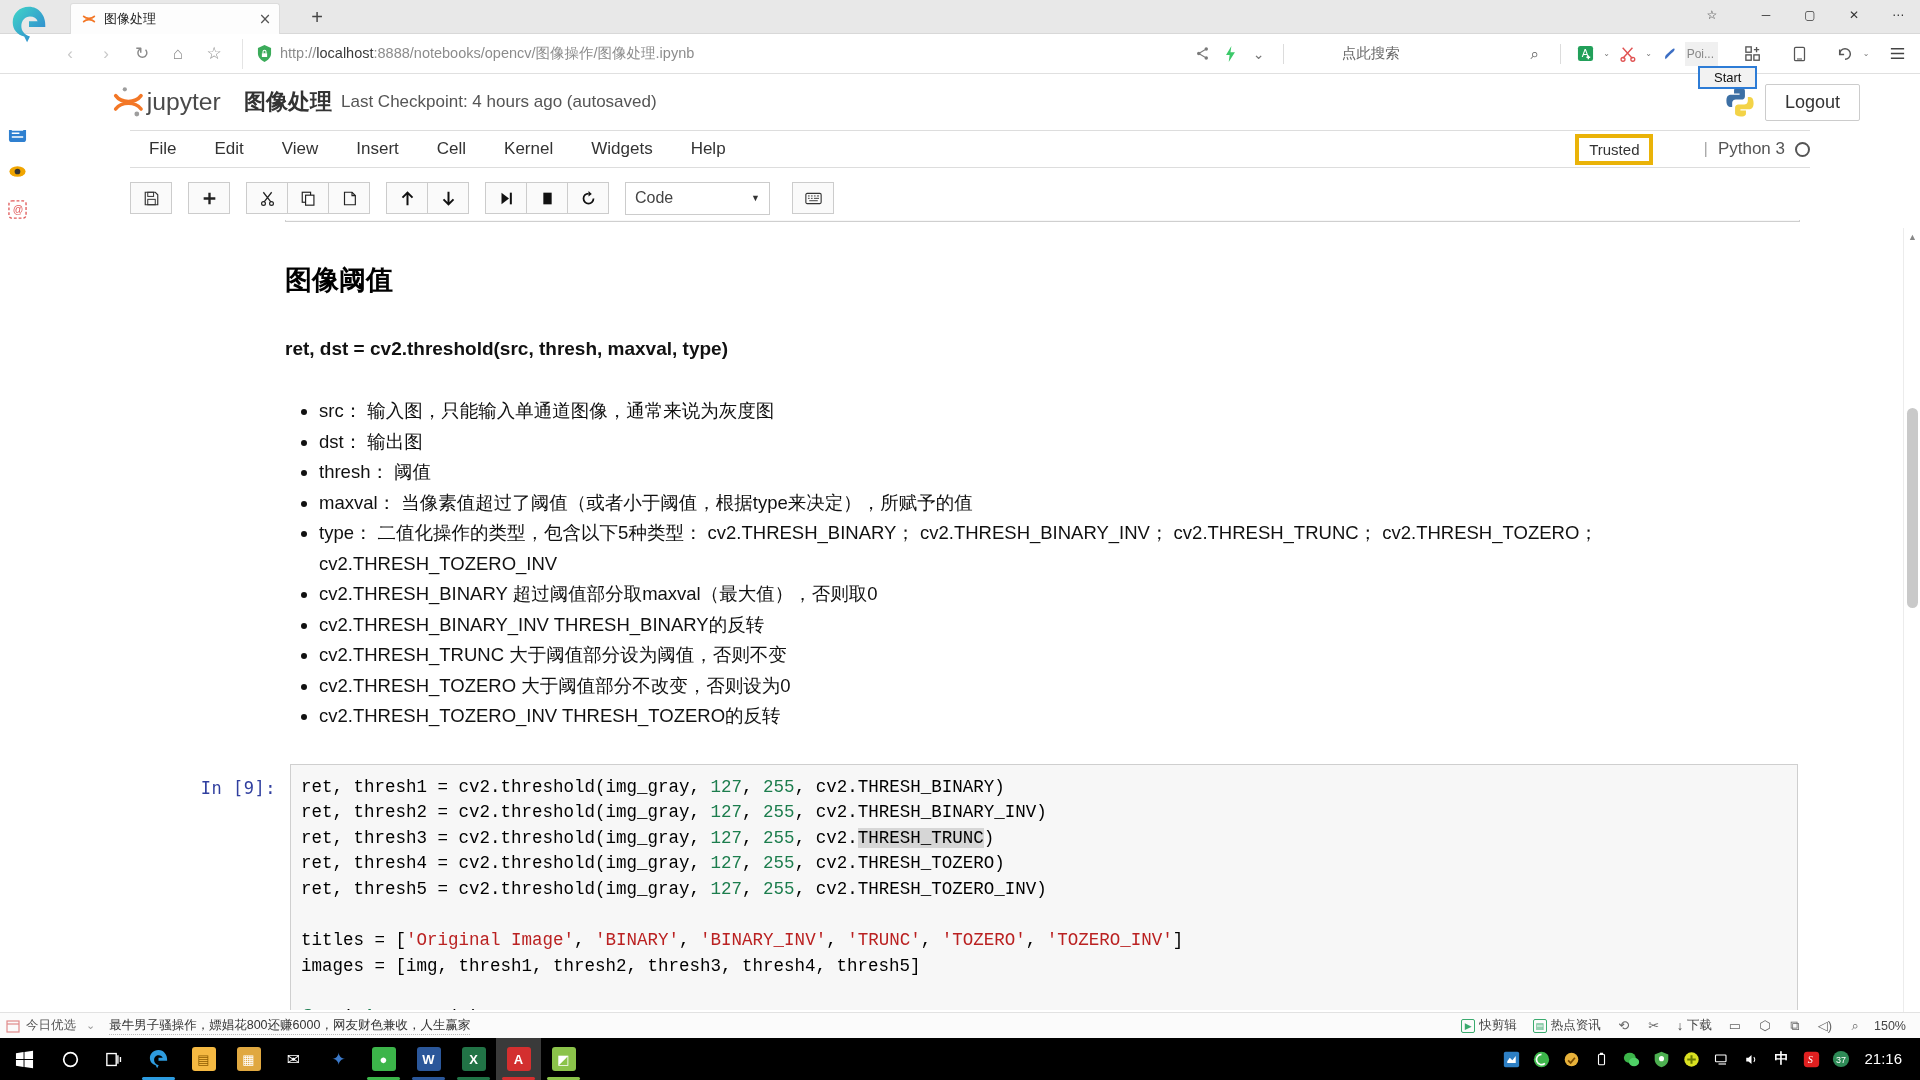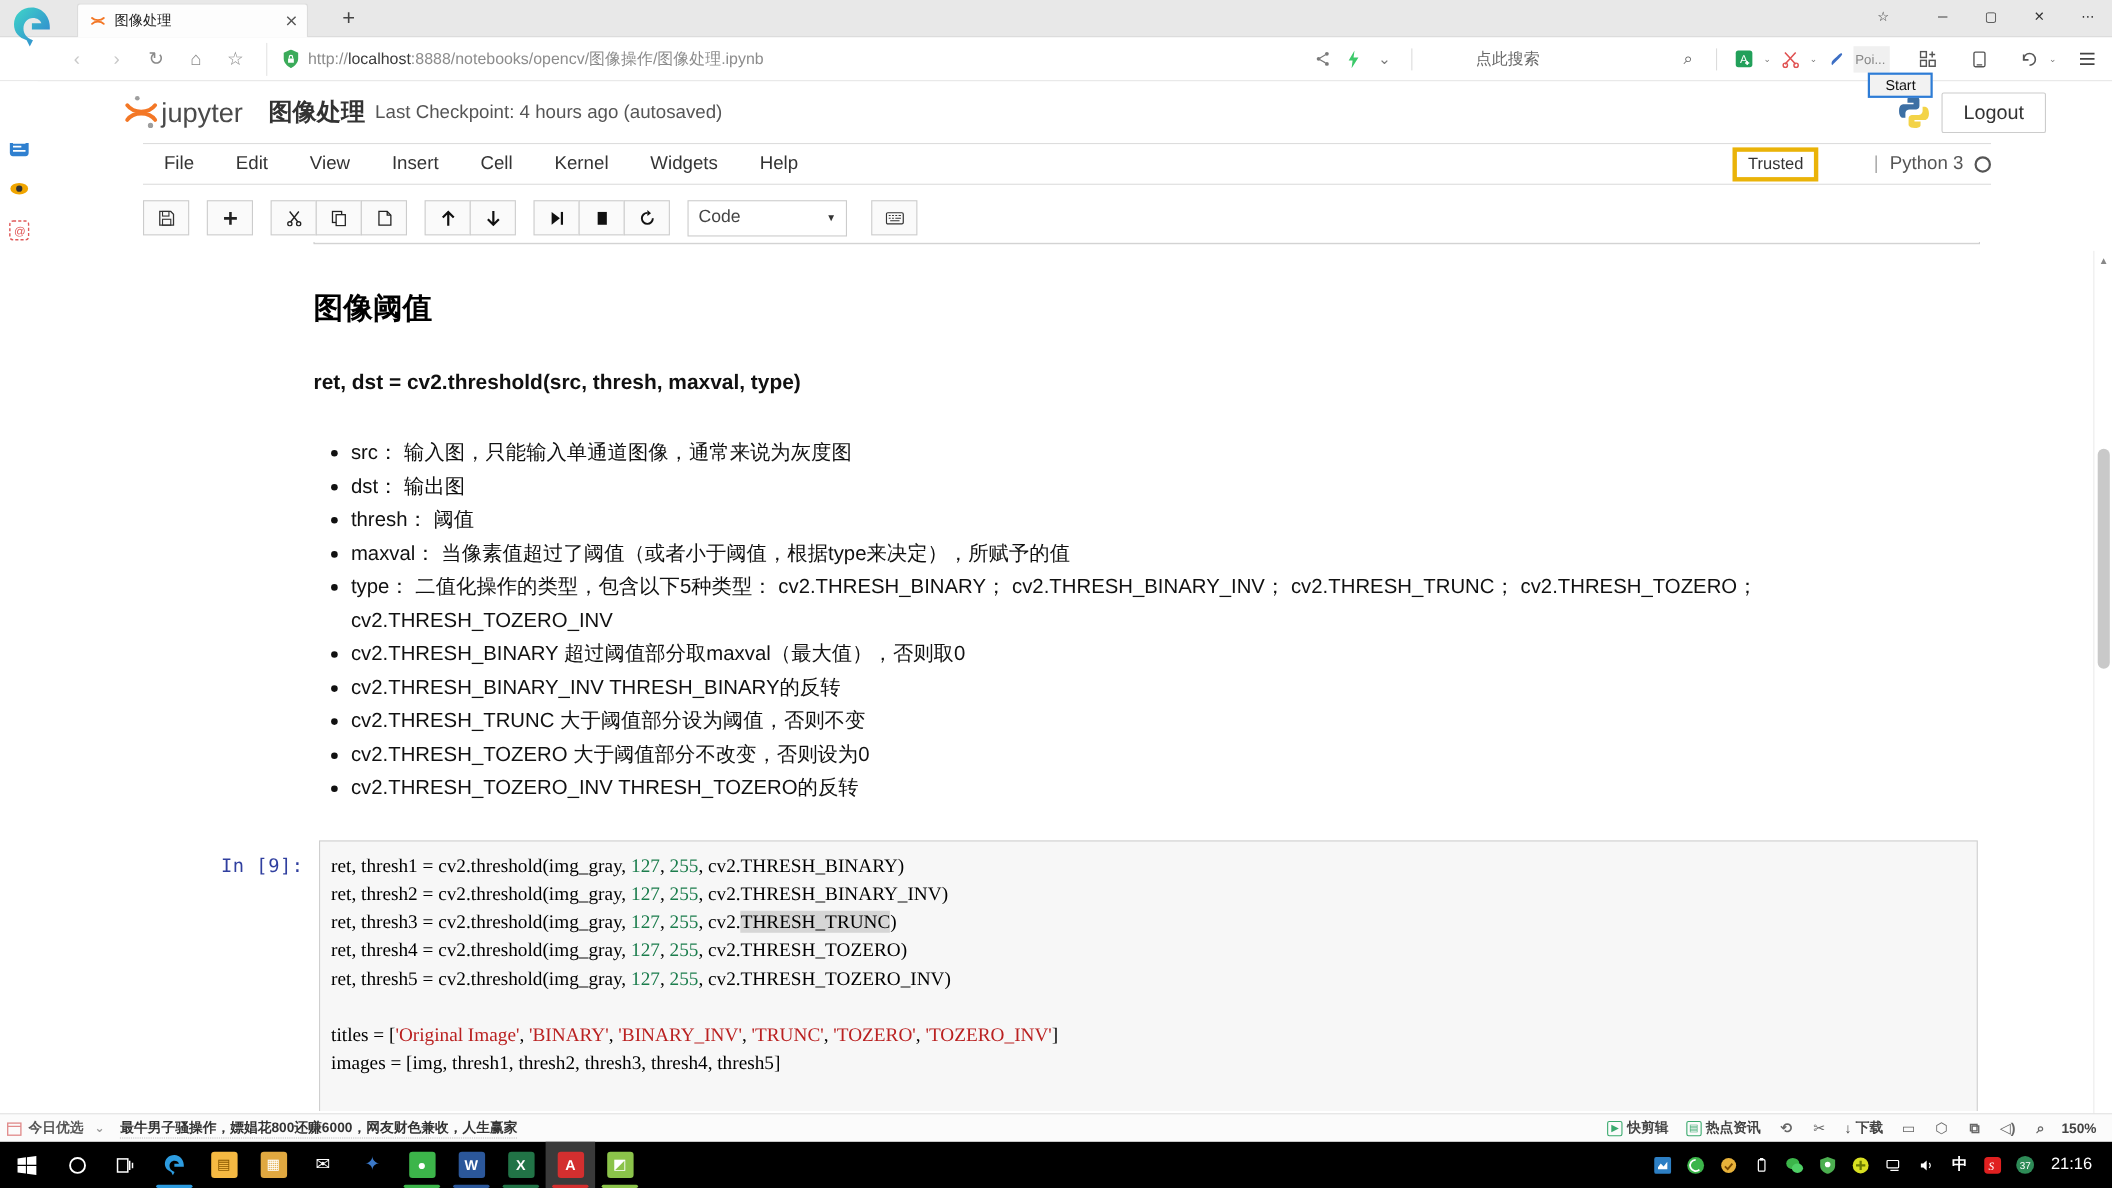--- a/index.html
+++ b/index.html
@@ -274,21 +274,21 @@
     letter-spacing: .5px;
   }
   .input-area {
     flex: 1 1 auto;
     background: #f7f7f7;
     border: 1px solid #cfcfcf;
     padding: 10px 0 10px 10px;
     min-height: 250px;
   }
   .code-line {
-    font-family: Liberation Serif, serif;
+    font-family: Liberation Mono, monospace;
     font-size: 17.5px;
     line-height: 25.6px;
     color: #000000;
     white-space: pre;
   }
   .k-num { color: #1c7d4d; }
   .k-str { color: #ba2121; }
   .k-kw  { color: #1d7d52; font-weight: 600; }
   .hl-sel { background: #d6d6d6; }
 
@@ -336,21 +336,20 @@
 
   
   .newsbar {
     position: absolute; left: 0; bottom: 42px;
     width: 1920px; height: 26px;
     background: #fbfbfb;
     border-top: 1px solid #e2e2e2;
     display: flex; align-items: center;
     font-size: 12.5px; color: #555;
     padding: 0 6px;
-    font-weight: bold;
   }
   .news-left { display: flex; align-items: center; gap: 6px; }
   .news-icon { width: 14px; height: 14px; }
   .news-headline {
     margin-left: 14px; color: #333;
     border-bottom: 1px dotted #bbb;
   }
   .news-chevron { color: #999; margin-left: 10px; font-size: 11px; }
   .news-right {
     margin-left: auto;

